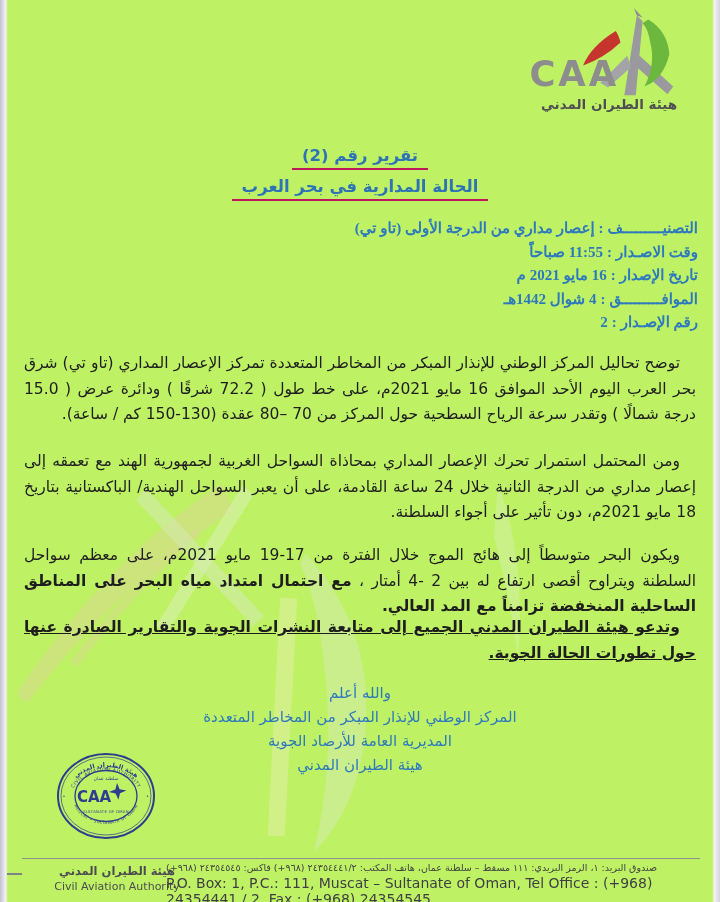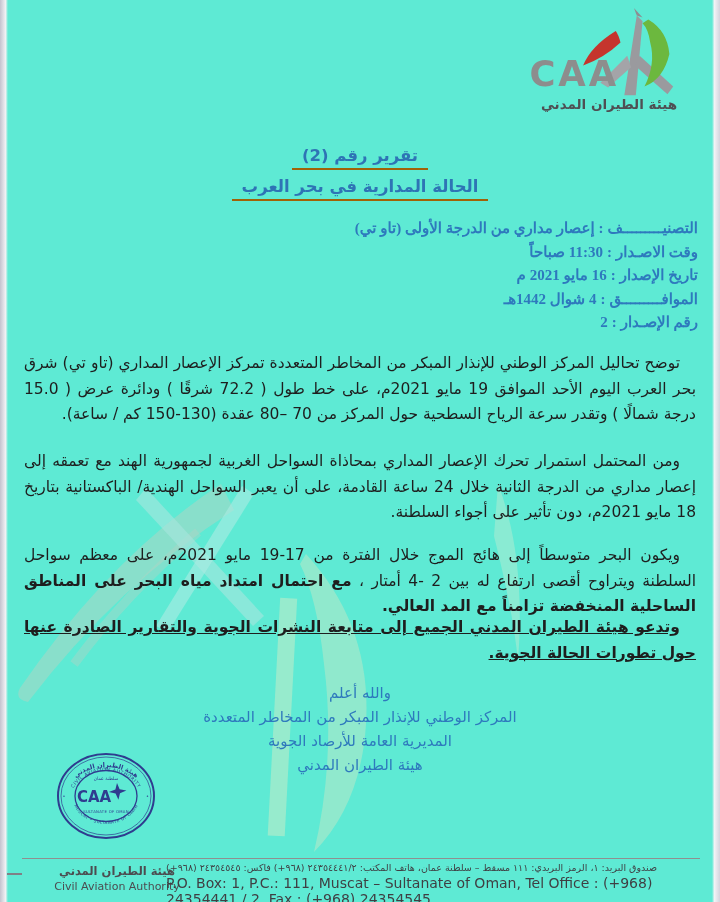--- a/index.html
+++ b/index.html
@@ -1,34 +1,34 @@
 <!DOCTYPE html>
 <html lang="ar"><head>
 <meta charset="utf-8">
 <style>
   html,body{margin:0;padding:0;background:#e9e9ee;}
   .page{
     position:relative;width:720px;height:902px;margin:0 auto;
-    background:#5eead4;overflow:hidden;
+    background:#bef264;overflow:hidden;
     font-family:"DejaVu Sans",sans-serif;
   }
   .edge{position:absolute;top:0;height:100%;width:8px;pointer-events:none;}
   .edge.left{left:0;background:linear-gradient(to right,#c3c3cf,#f1f1f4 70%,rgba(255,255,255,0));}
   .edge.right{right:0;background:linear-gradient(to left,#d4d4de,#f3f3f6 70%,rgba(255,255,255,0));}
 
   
   .watermark{position:absolute;left:6px;top:466px;width:540px;height:404px;pointer-events:none;opacity:.55;}
 
   
   .logo{position:absolute;top:6px;right:26px;width:170px;text-align:center;}
   .logo .org-ar{color:#4f4f53;font-weight:bold;font-size:13.5px;margin-top:-6px;direction:rtl;}
 
   
   .titles{position:absolute;top:146px;left:0;width:100%;text-align:center;color:#2e74b5;font-weight:bold;font-size:16.5px;direction:rtl;}
-  .titles .t{display:inline-block;border-bottom:2px solid #a16207;padding:0 10px 3px 10px;}
+  .titles .t{display:inline-block;border-bottom:2px solid #be185d;padding:0 10px 3px 10px;}
   .titles .row{margin-bottom:7px;}
 
   
   .meta{position:absolute;top:217px;right:22px;direction:rtl;text-align:right;color:#2e79bd;font-weight:600;font-size:15px;line-height:23.5px;font-family:Liberation Serif, serif;}
   .meta .sep{margin:0 4px;}
 
   
   .para{position:absolute;right:24px;left:24px;direction:rtl;text-align:justify;color:#1e1e1e;font-size:15.5px;line-height:25.5px;text-indent:16px;}
   .p1{top:351px;}
   .p2{top:449px;}
@@ -94,34 +94,34 @@
   <div class="titles">
     <div class="row"><span class="t">تقرير رقم (2)</span></div>
     <div class="row"><span class="t">الحالة المدارية  في بحر العرب</span></div>
   </div>
 
   <div class="meta">
     <div>
       <span>التصنيـــــــــف</span><span class="sep">:</span><span>إعصار مداري من الدرجة الأولى (تاو تي)</span>
     </div>
     <div>
-      <span>وقت الاصـدار</span><span class="sep">:</span><span>11:30 صباحاً</span>
+      <span>وقت الاصـدار</span><span class="sep">:</span><span>11:55 صباحاً</span>
     </div>
     <div>
       <span>تاريخ الإصدار</span><span class="sep">:</span><span>16 مايو 2021 م</span>
     </div>
     <div>
       <span>الموافـــــــــق</span><span class="sep">:</span><span>4 شوال 1442هـ</span>
     </div>
     <div>
       <span>رقم الإصـدار</span><span class="sep">:</span><span>2</span>
     </div>
   </div>
 
-  <div class="para p1">توضح تحاليل المركز الوطني للإنذار المبكر من المخاطر المتعددة تمركز الإعصار المداري (تاو تي) شرق بحر العرب اليوم الأحد الموافق 19 مايو 2021م، على خط طول ( 72.2 شرقًا ) ودائرة عرض ( 15.0 درجة شمالًا ) وتقدر سرعة الرياح السطحية حول المركز من 70 –80 عقدة (130-150 كم / ساعة).</div>
+  <div class="para p1">توضح تحاليل المركز الوطني للإنذار المبكر من المخاطر المتعددة تمركز الإعصار المداري (تاو تي) شرق بحر العرب اليوم الأحد الموافق 16 مايو 2021م، على خط طول ( 72.2 شرقًا ) ودائرة عرض ( 15.0 درجة شمالًا ) وتقدر سرعة الرياح السطحية حول المركز من 70 –80 عقدة (130-150 كم / ساعة).</div>
   <div class="para p2">ومن المحتمل استمرار تحرك الإعصار المداري بمحاذاة السواحل الغربية لجمهورية الهند مع تعمقه إلى إعصار مداري من الدرجة الثانية خلال 24 ساعة القادمة، على أن يعبر السواحل الهندية/ الباكستانية بتاريخ 18 مايو 2021م، دون تأثير على أجواء السلطنة.</div>
   <div class="para p3">
     <span>ويكون البحر متوسطاً إلى هائج الموج خلال الفترة من 17-19 مايو 2021م، على معظم سواحل السلطنة ويتراوح أقصى ارتفاع له بين 2 -4 أمتار ، </span><span class="bold">مع احتمال امتداد مياه البحر على المناطق الساحلية المنخفضة تزامناً مع المد العالي.</span>
   </div>
   <div class="para p4">وتدعو هيئة الطيران المدني الجميع إلى متابعة النشرات الجوية والتقارير الصادرة عنها حول تطورات الحالة الجوية.</div>
 
   <div class="signature">
     <div>والله أعلم</div>
     <div>المركز الوطني للإنذار المبكر من المخاطر المتعددة</div>
     <div>المديرية العامة للأرصاد الجوية</div>

